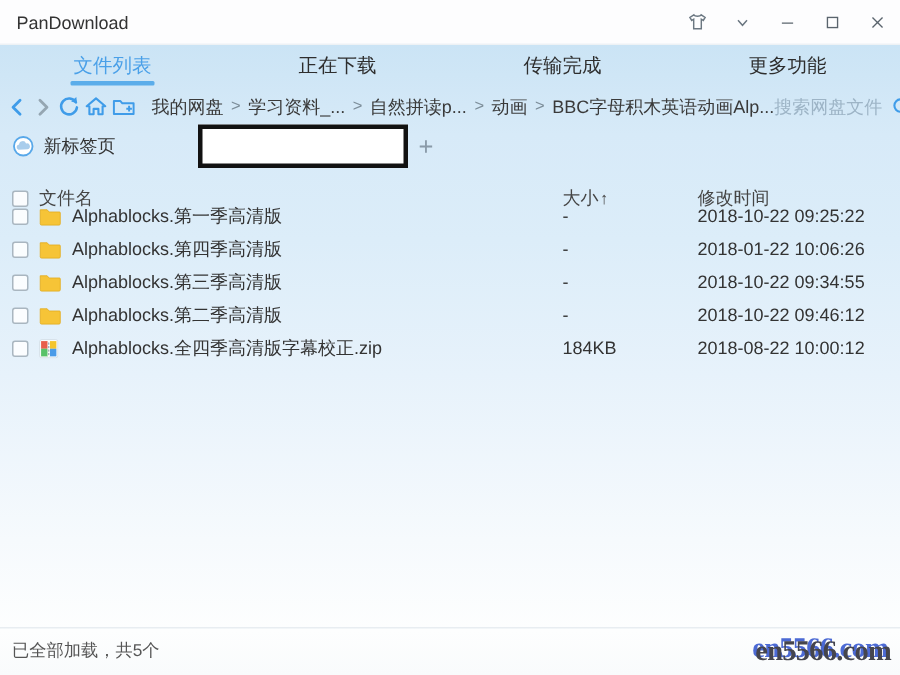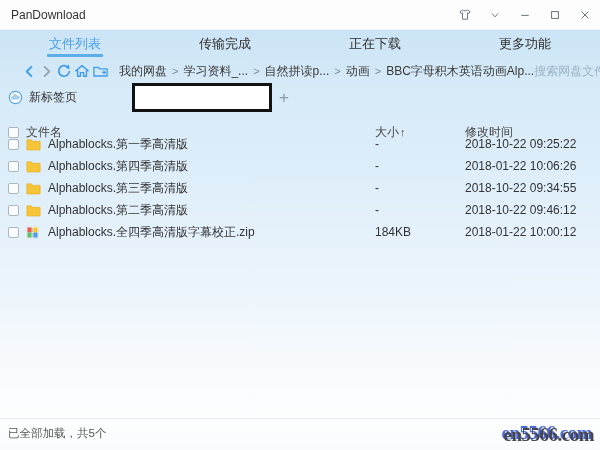--- a/index.html
+++ b/index.html
@@ -34,21 +34,21 @@
     font-size:13px; color:#2e2e2e; position:relative;
   }
   .toptab.active { color:#4aa0e8; }
   .toptab.active .underline {
     position:absolute; bottom:0; left:50%; transform:translateX(-50%);
     width:56px; height:3px; background:#5badea; border-radius:1px;
   }
   
   .navrow {
     position:absolute; left:0; top:57px; width:600px; height:28px;
-    display:flex; align-items:center;padding-left:18px;
+    display:flex; align-items:center;
   }
   .nav-icon { width:24px; height:24px; display:flex; align-items:center; justify-content:center; margin-left:2px; }
   .nav-icon:first-child { margin-left:4px; }
   .breadcrumb { display:flex; align-items:center; margin-left:10px; font-size:12px; color:#3a3a3a; white-space:nowrap; }
   .crumb { cursor:default; }
   .crumb-sep { color:#7d8e9a; margin:0 5px; font-size:11px; }
   .searchbox {
     margin-left:auto; display:flex; align-items:center; height:22px;
     padding-right:8px;
   }
@@ -141,24 +141,24 @@
       </div>
     </div>
   </div>
 
   <div class="toptabs">
     <div class="toptab active">
       <span>文件列表</span>
       <div class="underline"></div>
     </div>
     <div class="toptab">
+      <span>正在下载</span>
+    </div>
+    <div class="toptab">
       <span>传输完成</span>
-    </div>
-    <div class="toptab">
-      <span>正在下载</span>
     </div>
     <div class="toptab">
       <span>更多功能</span>
     </div>
   </div>
 
   <div class="navrow">
     <div class="nav-icon">
       <svg width="15" height="15" viewBox="0 0 16 16">
           <polyline points="10,3 5,8 10,13" fill="none" stroke="#3f9ce9" stroke-width="2" stroke-linecap="round" stroke-linejoin="round"></polyline>
@@ -304,21 +304,21 @@
               <rect x="6.1" y="1.5" width="1.8" height="11" fill="#ffffff"></rect>
               <rect x="6.55" y="2.5" width="0.9" height="1.6" fill="#9aa7b0"></rect>
               <rect x="6.55" y="5" width="0.9" height="1.6" fill="#9aa7b0"></rect>
               <rect x="6.55" y="7.5" width="0.9" height="1.6" fill="#9aa7b0"></rect>
               <rect x="6.55" y="10" width="0.9" height="1.6" fill="#9aa7b0"></rect>
             </svg>
         </span>
         <span>Alphablocks.全四季高清版字幕校正.zip</span>
       </div>
       <span class="col-size">184KB</span>
-      <span class="col-date">2018-01-22 10:00:12</span>
+      <span class="col-date">2018-08-22 10:00:12</span>
     </div>
 
   </div>
 
   <div class="statusbar">
     <span class="status-text">已全部加载，共5个</span>
     <span class="watermark">en5566.com</span>
   </div>
 
 </div>

